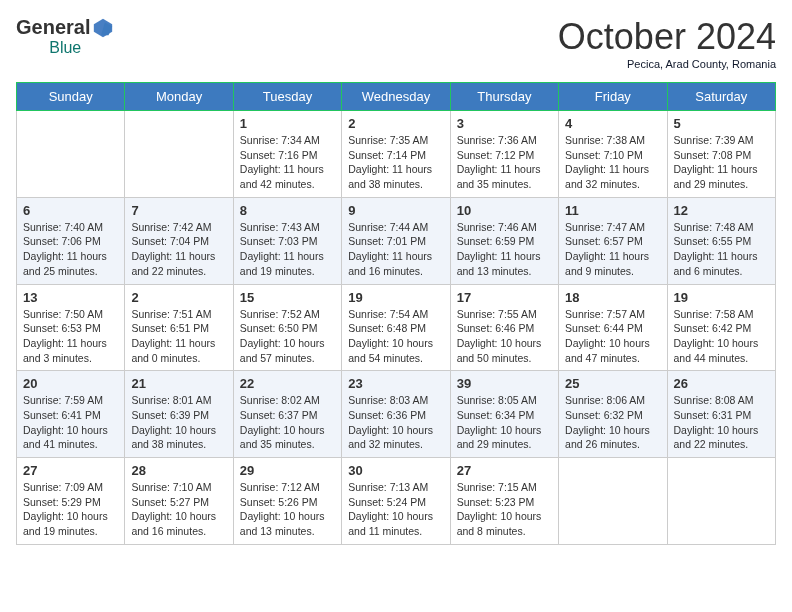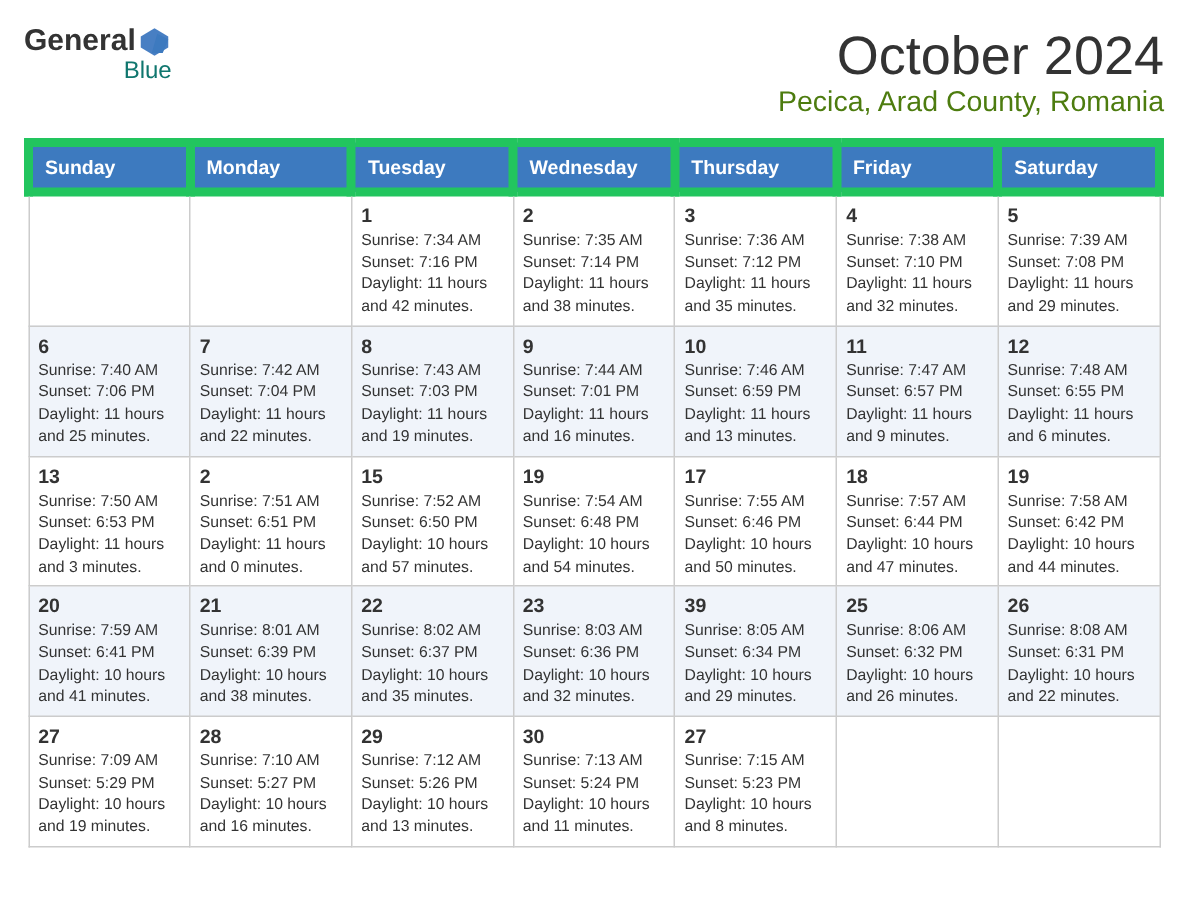--- a/index.html
+++ b/index.html
@@ -12,21 +12,21 @@
     }
     .header {
       display: flex;
       justify-content: space-between;
       align-items: flex-start;
       margin-bottom: 12px;
     }
     .logo {
       display: flex;
       flex-direction: column;
-      align-items: flex-end;
+      align-items: center;
     }
     .logo-text {
       display: flex;
       align-items: center;
     }
     .logo-general {
       font-size: 20px;
       font-weight: bold;
       color: #333;
     }
@@ -42,36 +42,36 @@
     }
     .title-section {
       text-align: right;
     }
     .month-title {
       font-size: 36px;
       font-weight: normal;
       color: #333;
     }
     .subtitle {
-      font-size: 19px;
-      color: #4d7c0f;
+      font-size: 11px;
+      color: #0f172a;
     }
     .calendar {
       width: 100%;
       border-collapse: collapse;
       font-size: 11px;
     }
     .calendar thead th {
       background-color: #3d7abf;
       color: #fff;
       padding: 6px 8px;
-      text-align: left;
+      text-align: center;
       font-size: 13px;
-      font-weight: bold;
-      border: 6px solid #22c55e;
+      font-weight: normal;
+      border: 1px solid #22c55e;
     }
     .calendar tbody td {
       border: 1px solid #ccc;
       vertical-align: top;
       padding: 5px 6px;
       width: 108px;
       min-height: 80px;
       color: #333;
     }
     .calendar tbody tr:nth-child(even) td {

